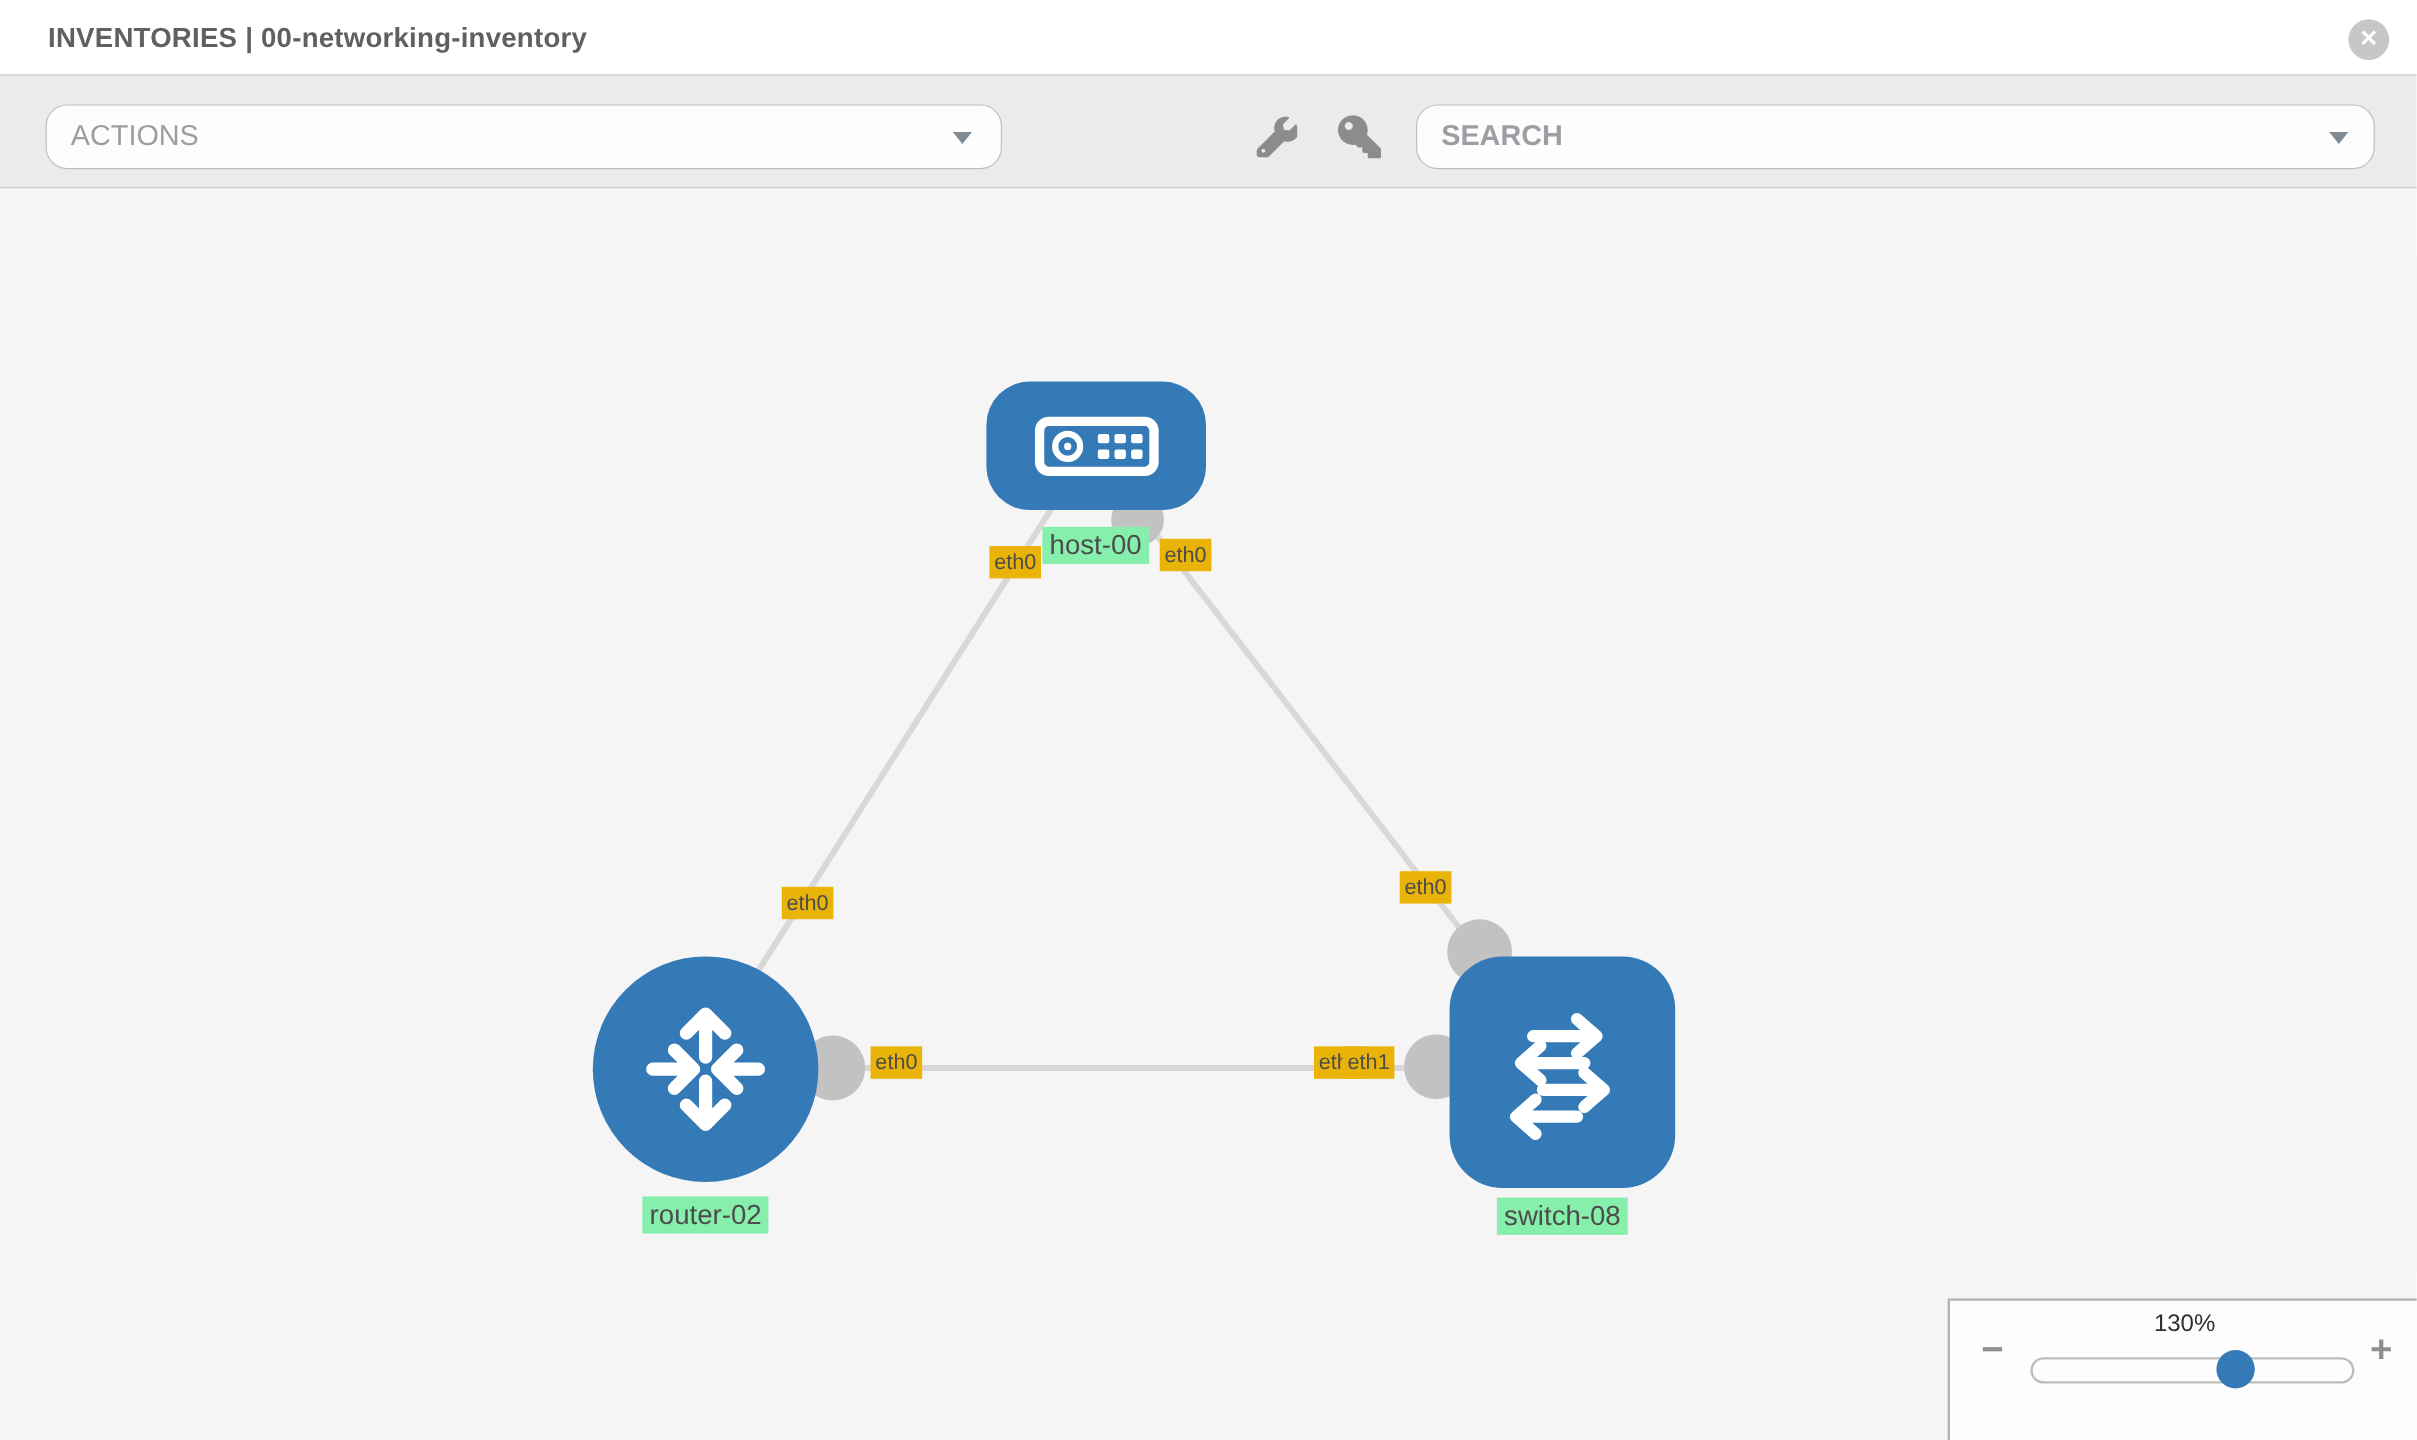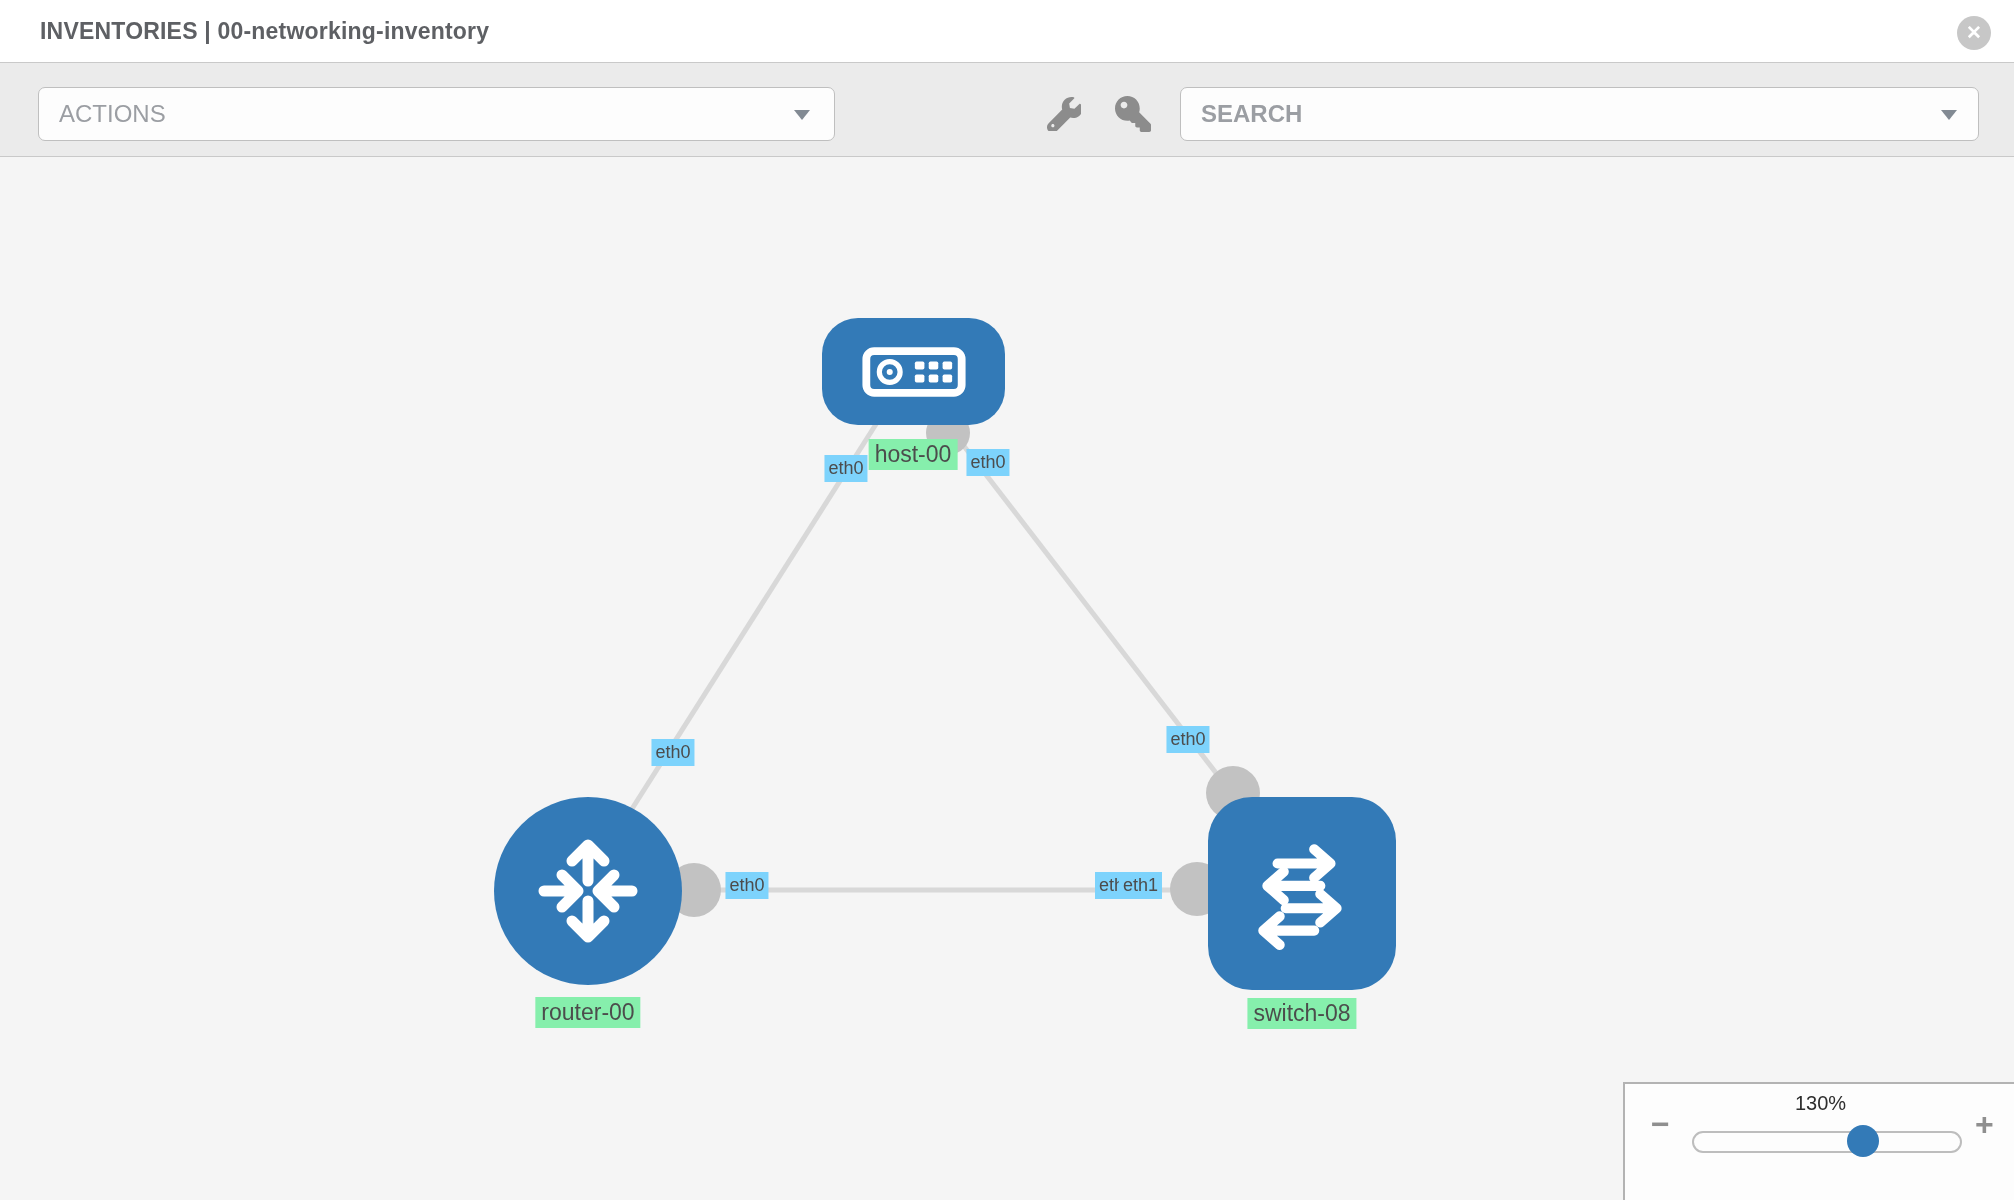--- a/index.html
+++ b/index.html
@@ -11,21 +11,21 @@
   .title{position:absolute;left:40px;top:0;line-height:62px;font-size:23px;font-weight:bold;
          color:#5e6064;letter-spacing:.2px;white-space:nowrap;}
   .close-btn{position:absolute;left:1957px;top:16px;width:34px;height:34px;border-radius:50%;
              background:#c7c7c7;cursor:pointer;text-align:center;}
   .close-btn span{color:#ffffff;font-size:19px;font-weight:bold;line-height:34px;}
 
   
   .toolbar{position:absolute;left:0;top:62px;width:2014px;height:95px;background:#ebebeb;
            border-top:1px solid #c9c9c9;border-bottom:1px solid #c9c9c9;box-sizing:border-box;}
   .dropdown{position:absolute;top:87px;height:54px;background:#fdfdfd;border:1px solid #bfbfbf;
-            border-radius:7px;box-sizing:border-box;color:#9b9ea3;font-size:24px;line-height:52px;
+            border-radius:18px;box-sizing:border-box;color:#9b9ea3;font-size:24px;line-height:52px;
             padding-left:20px;cursor:pointer;}
   .dd-actions{left:38px;width:797px;}
   .dd-search{left:1180px;width:799px;font-weight:bold;}
   .caret{position:absolute;top:22px;width:0;height:0;border-left:8px solid transparent;
          border-right:8px solid transparent;border-top:10px solid #828a93;}
   .dd-actions .caret{right:24px;}
   .dd-search .caret{right:21px;}
   .tool-btn{position:absolute;top:96px;width:36px;height:36px;background:none;border:none;
             padding:0;cursor:pointer;}
   .tool-btn svg{display:block;}
@@ -36,21 +36,21 @@
   .canvas-bg{position:absolute;left:0;top:157px;width:2014px;height:1043px;background:#f5f5f5;}
   svg.edges{position:absolute;left:0;top:0;width:2014px;height:1200px;pointer-events:none;}
   .edge{stroke:#d8d8d8;stroke-width:5;}
   .connector{position:absolute;border-radius:50%;background:#c2c2c2;}
   .node{position:absolute;background:#337ab7;display:flex;align-items:center;justify-content:center;
         cursor:pointer;}
   .node-host{left:822px;top:318px;width:183px;height:107px;border-radius:36px;}
   .node-router{left:494px;top:797px;width:188px;height:188px;border-radius:50%;}
   .node-switch{left:1208px;top:797px;width:188px;height:193px;border-radius:44px;}
 
-  .lbl{position:absolute;background:#7dd3fc;color:#4c4c4c;font-size:18px;line-height:23px;
+  .lbl{position:absolute;background:#eab308;color:#4c4c4c;font-size:18px;line-height:23px;
        padding:2px 4px;white-space:nowrap;transform:translateX(-50%);}
   .lbl.raw{transform:none;}
   .node-lbl{position:absolute;background:#86efac;color:#4c4c4c;font-size:23px;line-height:29px;
             padding:1px 6px;white-space:nowrap;transform:translateX(-50%);}
 
   
   .zoom-panel{position:absolute;left:1623px;top:1082px;width:400px;height:130px;background:#fdfdfd;
               border:2px solid #b3b3b3;box-sizing:border-box;}
   .zoom-value{position:absolute;left:0;top:8px;width:391px;text-align:center;font-size:20px;
               color:#2e2e2e;}
@@ -148,21 +148,21 @@
 
   <div class="lbl" style="left:846px;top:455px;">eth0</div>
   <div class="lbl" style="left:988px;top:449px;">eth0</div>
   <div class="lbl" style="left:673px;top:739px;">eth0</div>
   <div class="lbl" style="left:1188px;top:726px;">eth0</div>
   <div class="lbl" style="left:747px;top:872px;">eth0</div>
   <div class="lbl raw" style="left:1095px;top:872px;">eth0</div>
   <div class="lbl raw" style="left:1119px;top:872px;">eth1</div>
 
   <div class="node-lbl" style="left:913px;top:439px;">host-00</div>
-  <div class="node-lbl" style="left:588px;top:997px;">router-00</div>
+  <div class="node-lbl" style="left:588px;top:997px;">router-02</div>
   <div class="node-lbl" style="left:1302px;top:998px;">switch-08</div>
 
   <div class="zoom-panel">
     <div class="zoom-value">130%</div>
     <button class="zoom-minus">
       <span>−</span>
     </button>
     <div class="zoom-track"></div>
     <button class="zoom-plus">
       <span>+</span>

